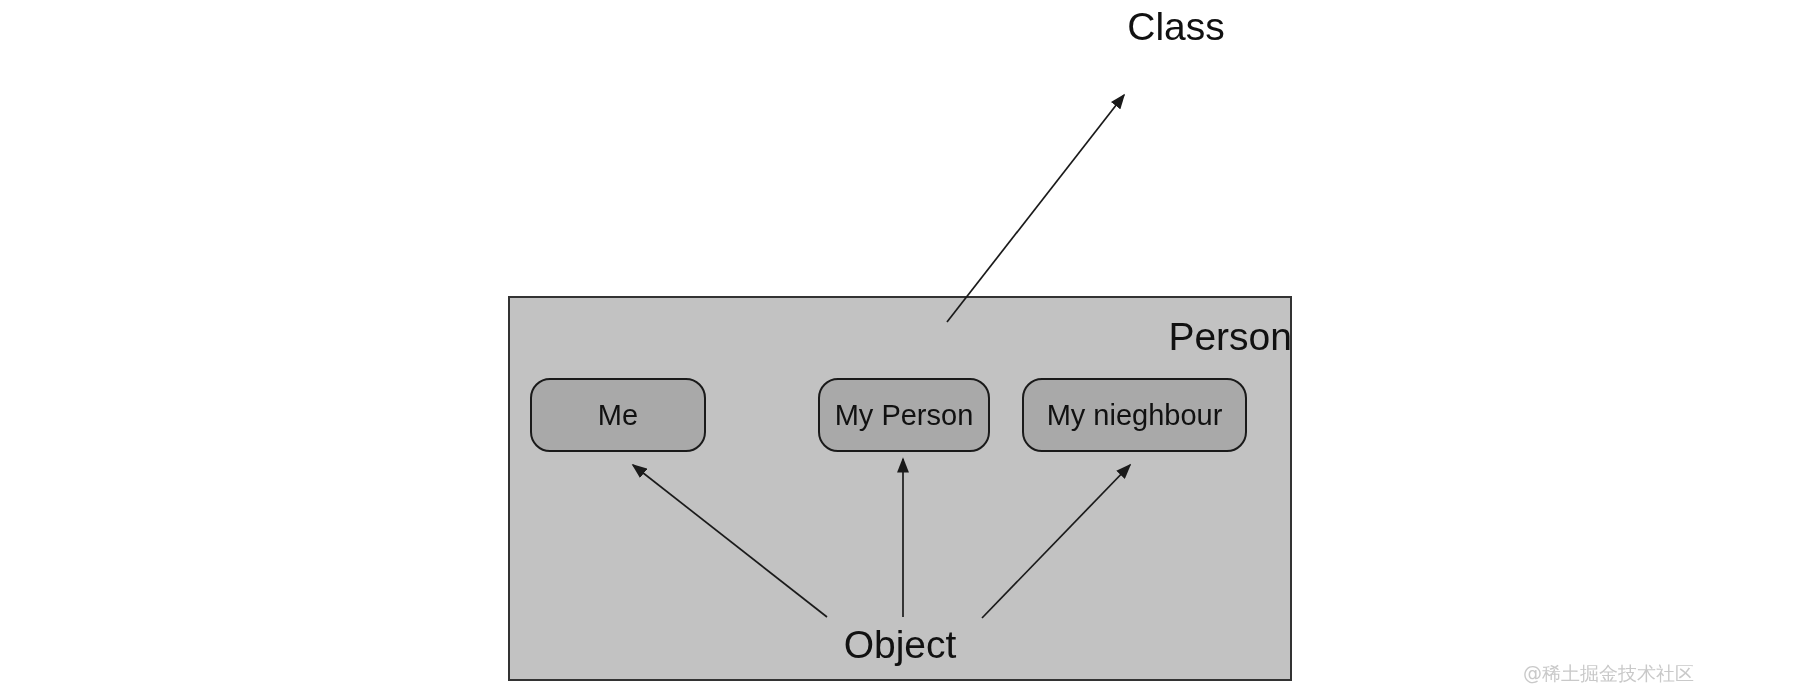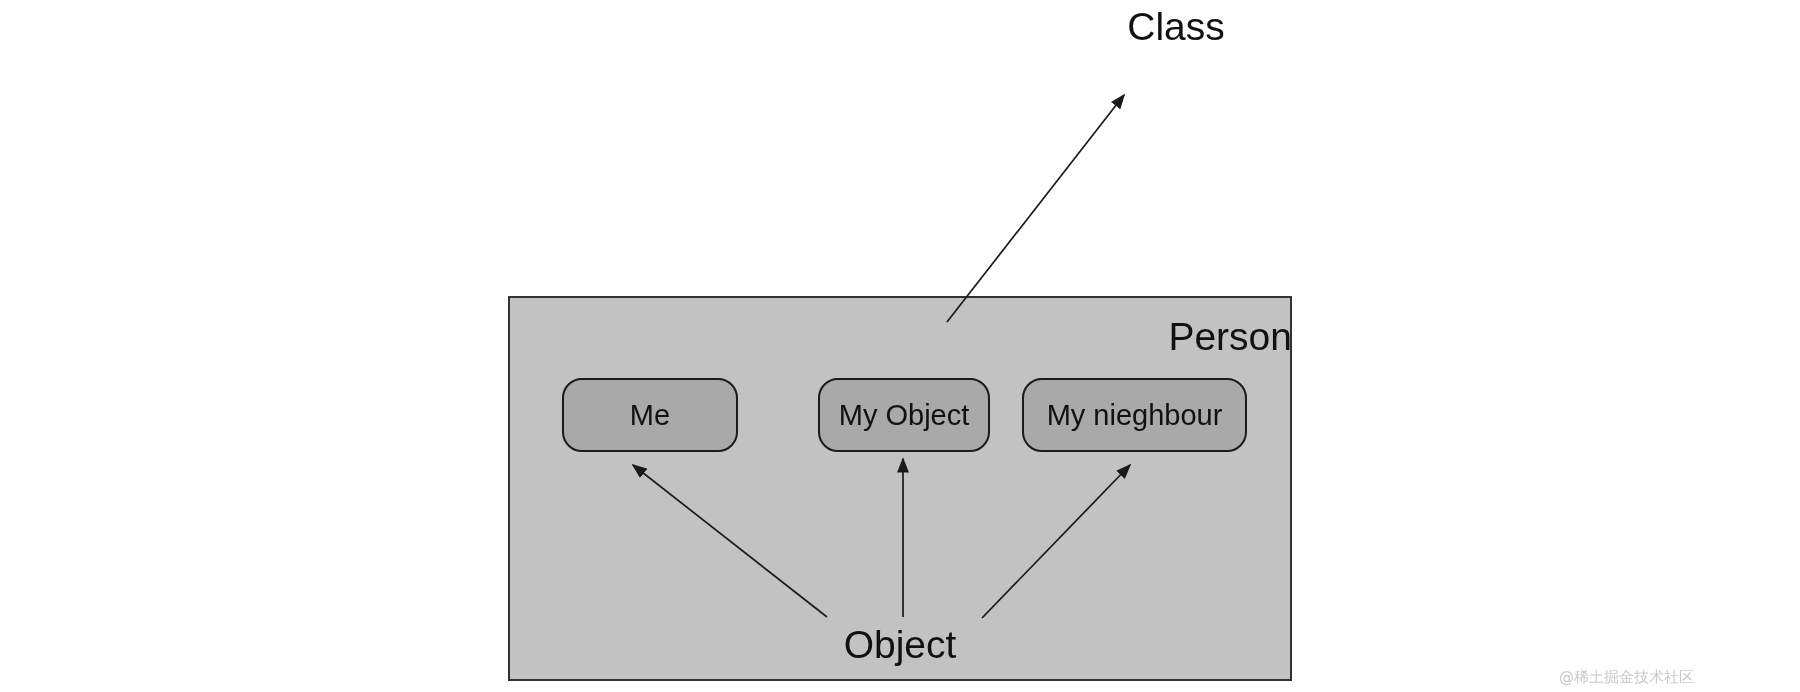--- a/index.html
+++ b/index.html
@@ -72,28 +72,28 @@
     height:74px;
     background:var(--instance_fill);
     border:2px solid var(--instance_border);
     border-radius:20px;
     display:flex;
     align-items:center;
     justify-content:center;
     font-size:29px;
     white-space:nowrap;
   }
-  .instance-me{left:562px;width:176px;}
+  .instance-me{left:530px;width:176px;}
   .instance-friend{left:818px;width:172px;}
   .instance-nieghbour{left:1022px;width:225px;text-align:center;}
   .watermark{
     position:absolute;
     right:5px;
     bottom:5px;
-    font-size:15px;
+    font-size:19px;
     color:var(--watermark);
     font-family:"DejaVu Sans","Liberation Sans",sans-serif;
     white-space:nowrap;
   }
   svg line{stroke:var(--arrow);stroke-width:1.7px;}
 </style>
 </head>
 <body>
 
 <div class="canvas">
@@ -102,21 +102,21 @@
 
   <div class="container-box"></div>
 
   <div class="container-title">Person</div>
 
   <div class="instance-box instance-me">
     <span>Me</span>
   </div>
 
   <div class="instance-box instance-friend">
-    <span>My Object</span>
+    <span>My Person</span>
   </div>
 
   <div class="instance-box instance-nieghbour">
     <span>My nieghbour</span>
   </div>
 
   <div class="container-footer">Object</div>
 
   <svg class="arrows" viewBox="0 0 1800 692" xmlns="http://www.w3.org/2000/svg">
     <defs>

